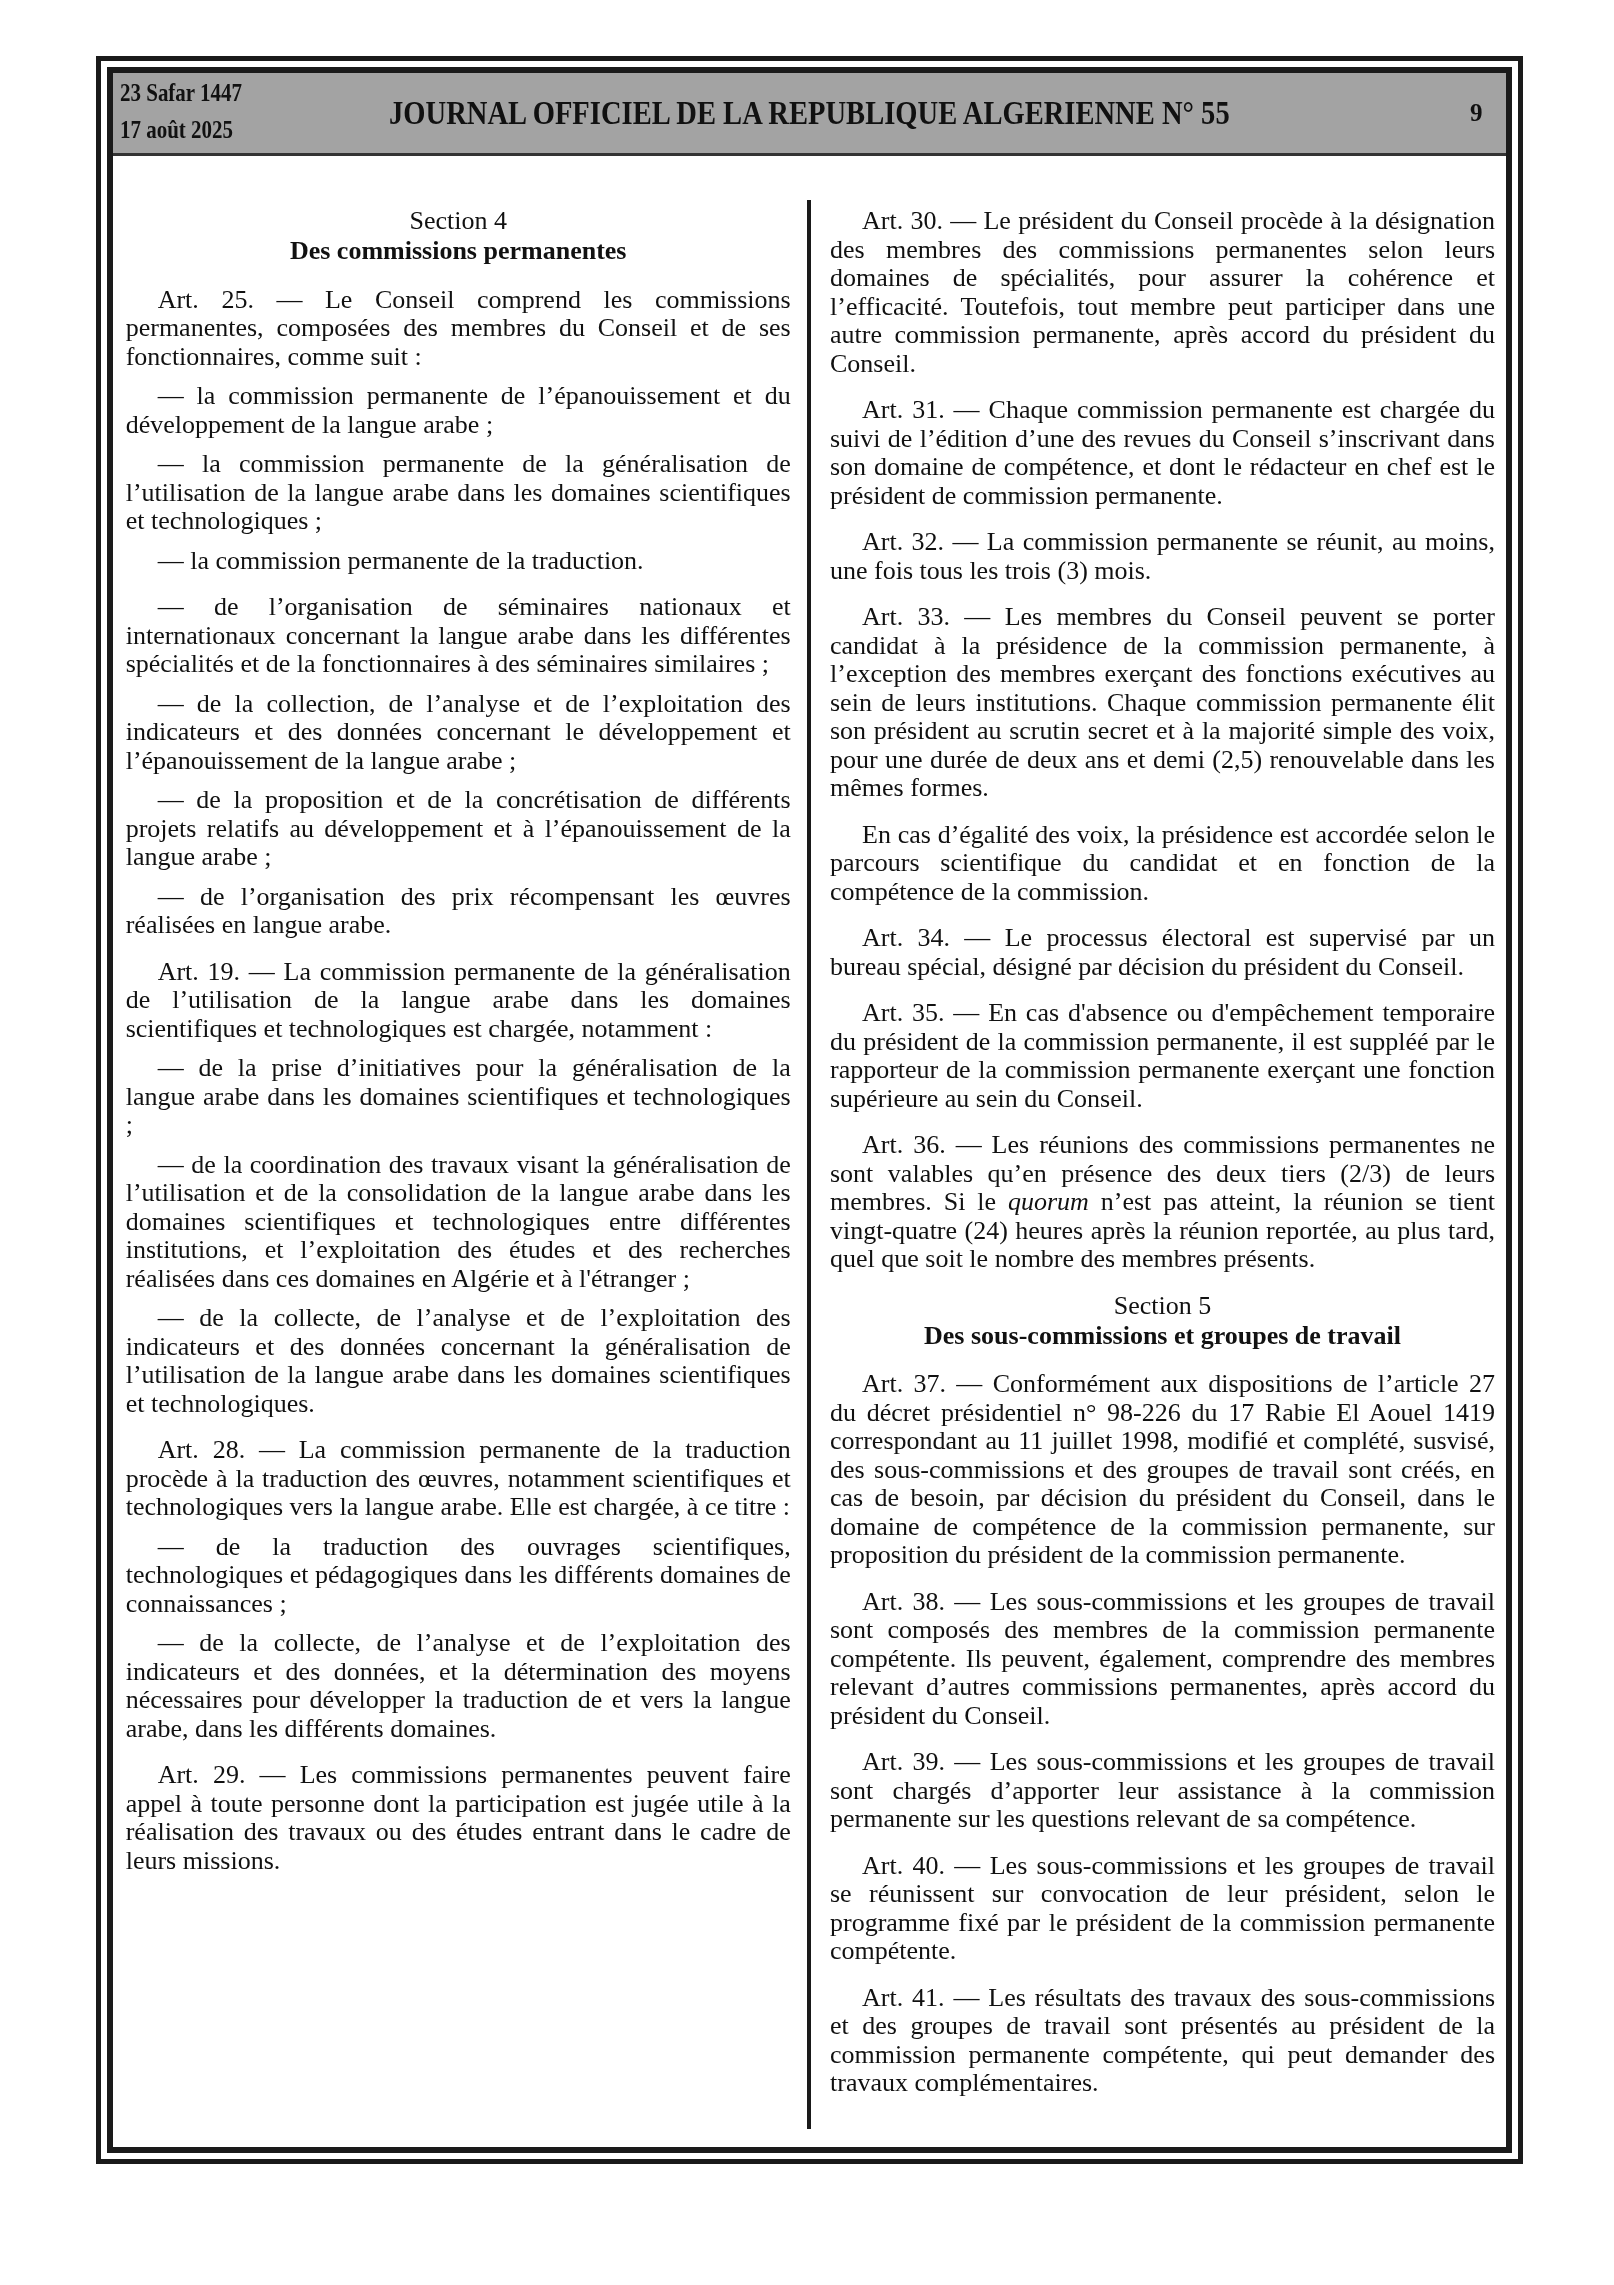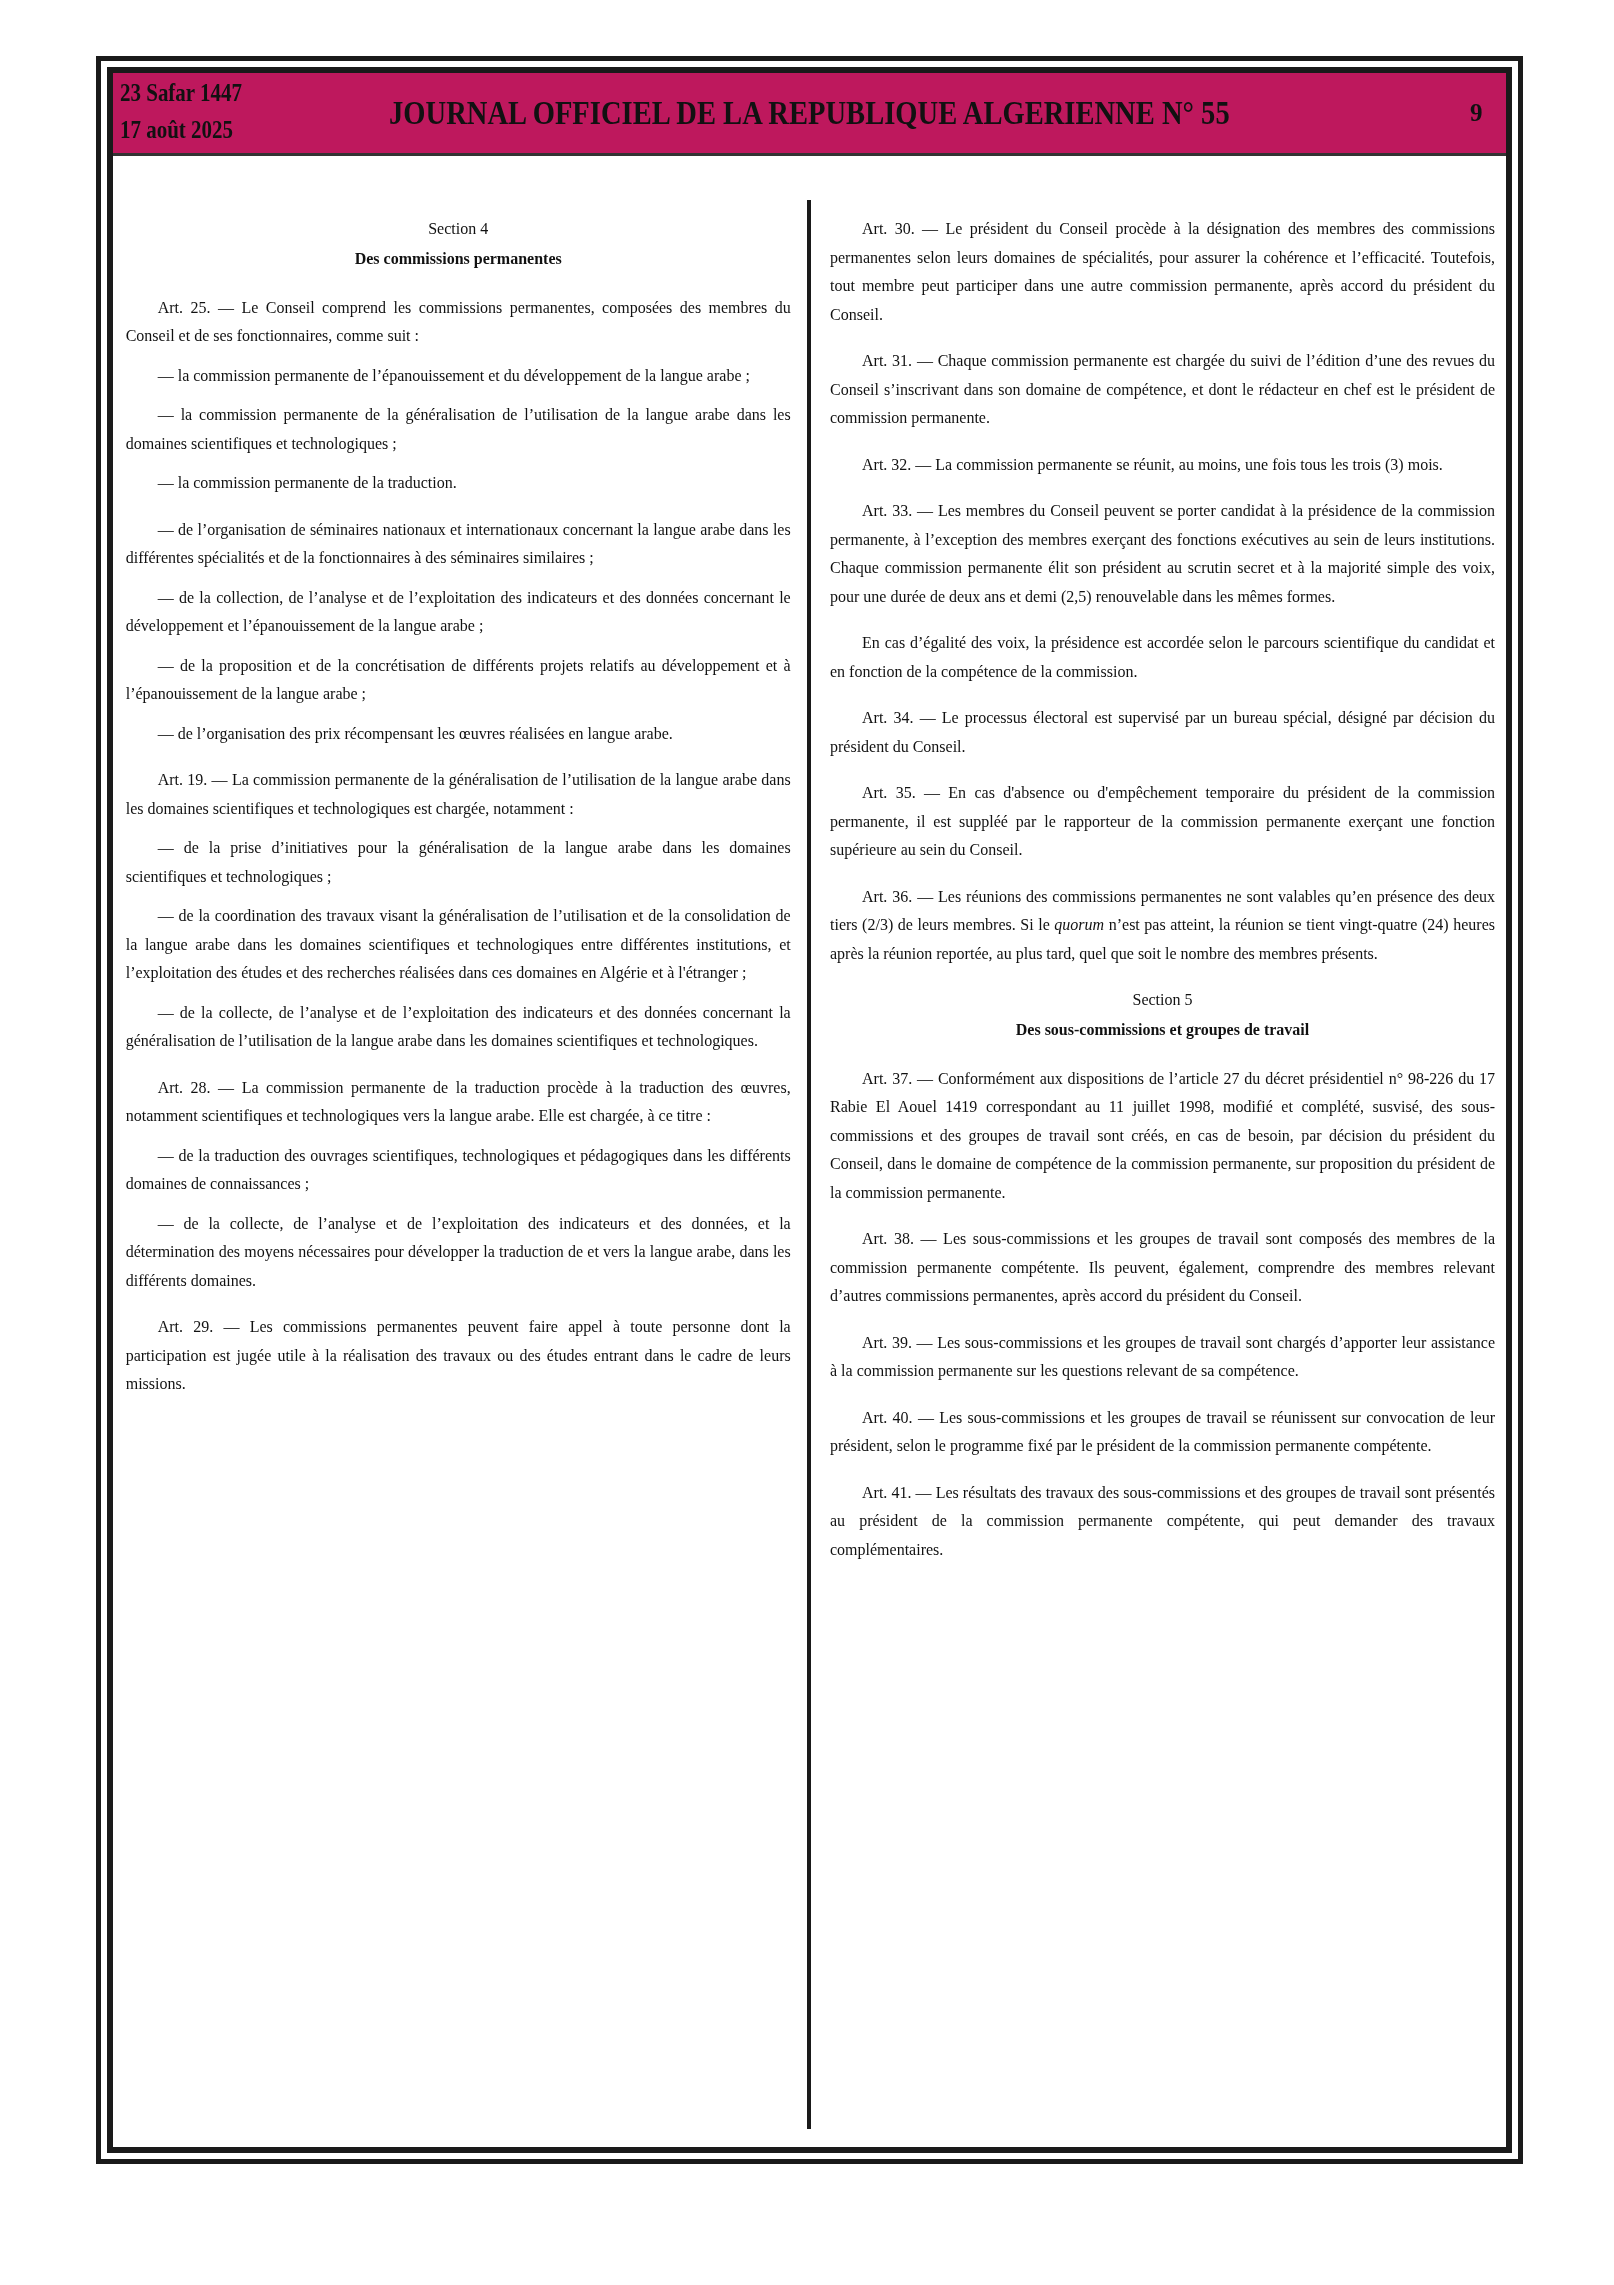--- a/index.html
+++ b/index.html
@@ -2,31 +2,31 @@
 <html style="font-size:14.5px"><head>
 <meta charset="utf-8">
 <style>
   html, body { margin:0; padding:0; background:#ffffff; }
   body { width:1615px; height:2285px; position:relative; overflow:hidden;
          font-family:"Liberation Serif", "DejaVu Serif", serif; color:#111; }
   .outer-frame { position:absolute; left:96px; top:56px; width:1427px; height:2108px;
                  border:5.4px solid #1a1a1a; box-sizing:border-box; }
   .inner-frame { position:absolute; left:107px; top:67px; width:1405px; height:2086px;
                  border:6.3px solid #1a1a1a; box-sizing:border-box; background:#fff; }
-  .header { position:absolute; left:0; top:0; right:0; height:83px; background:#be185d;
+  .header { position:absolute; left:0; top:0; right:0; height:83px; background:#a3a3a3;
             border-bottom:3.6px solid #333; box-sizing:border-box; }
   .hdr-date { position:absolute; left:7.2px; font-weight:bold; font-size:24.4px; line-height:27px;
               transform:scaleX(0.86); transform-origin:left center; white-space:nowrap; }
   .hdr-date.d1 { top:6.3px; }
   .hdr-date.d2 { top:43px; }
   .hdr-title { position:absolute; left:0; right:0; top:25px; text-align:center; font-weight:bold;
                font-size:34px; line-height:29px; white-space:nowrap; }
   .hdr-title span { display:inline-block; transform:scaleX(0.84); }
   .hdr-page { position:absolute; right:23.5px; top:25px; font-weight:bold; font-size:25px; line-height:29px; }
-  .col { position:absolute; top:142px; width:665px; font-size:16px; line-height:28.5px; }
+  .col { position:absolute; top:134px; width:665px; font-size:26px; line-height:28.5px; }
   .col.left { left:12.7px; }
   .col.right { left:717px; }
   .divider { position:absolute; left:694px; top:127px; width:3.6px; height:1929px; background:#1a1a1a; }
   .sec-num { text-align:center; margin:0; }
   .sec-title { text-align:center; font-weight:bold; margin:1.8px 0 20px 0; }
   p { margin:0 0 18px 0; text-align:justify; text-indent:32px; }
   p.tight { margin-bottom:11px; }
   em { font-style:italic; }
 </style>
 </head>

